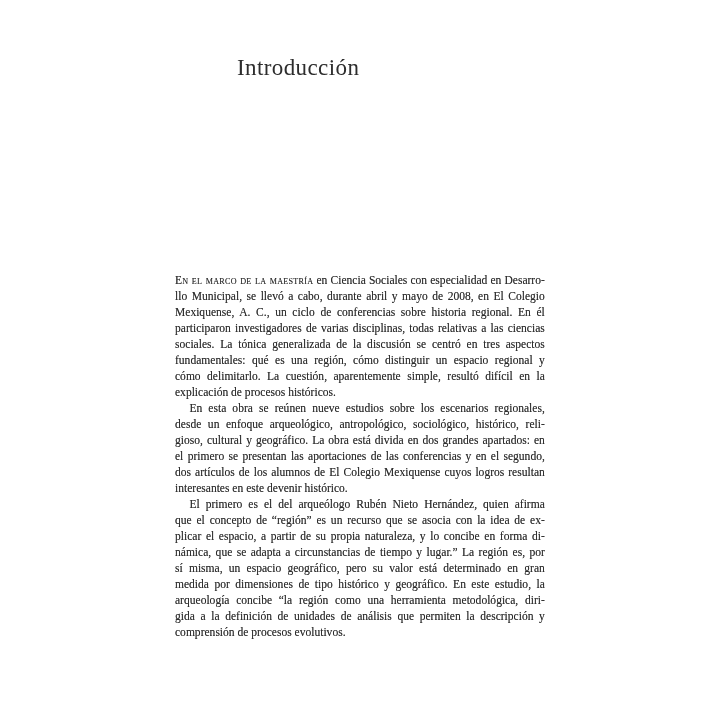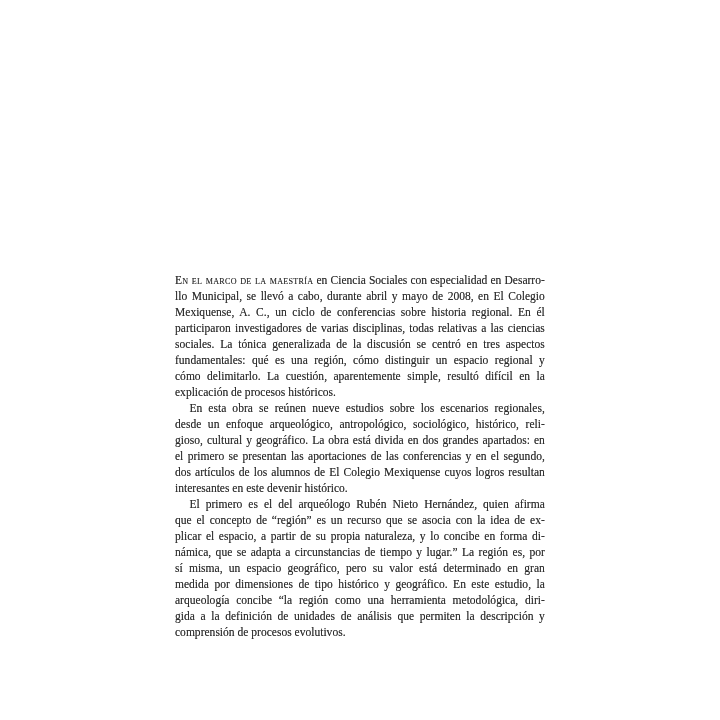--- a/index.html
+++ b/index.html
@@ -57,20 +57,21 @@
   }
   .sc {
     font-variant: small-caps;
     letter-spacing: 0.3px;
   }
 </style>
 </head>
 <body>
 
 <div class="page">
+  <h1 class="heading">Introducción</h1>
   <div class="body">
       <div class="para">
         <div class="line"><span class="sc">En el marco de la maestría</span> en Ciencia Sociales con especialidad en Desarro-</div>
         <div class="line">llo Municipal, se llevó a cabo, durante abril y mayo de 2008, en El Colegio</div>
         <div class="line">Mexiquense, A. C., un ciclo de conferencias sobre historia regional. En él</div>
         <div class="line">participaron investigadores de varias disciplinas, todas relativas a las ciencias</div>
         <div class="line">sociales. La tónica generalizada de la discusión se centró en tres aspectos</div>
         <div class="line">fundamentales: qué es una región, cómo distinguir un espacio regional y</div>
         <div class="line">cómo delimitarlo. La cuestión, aparentemente simple, resultó difícil en la</div>
         <div class="line last">explicación de procesos históricos.</div>

